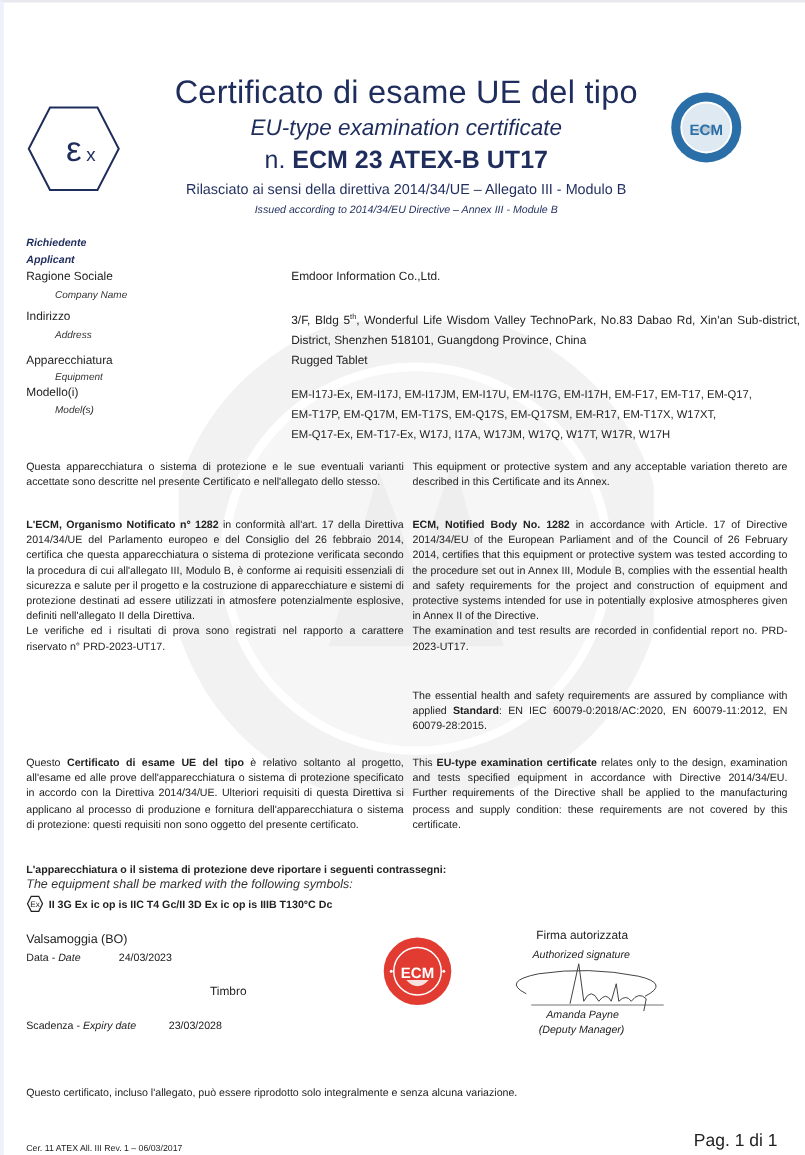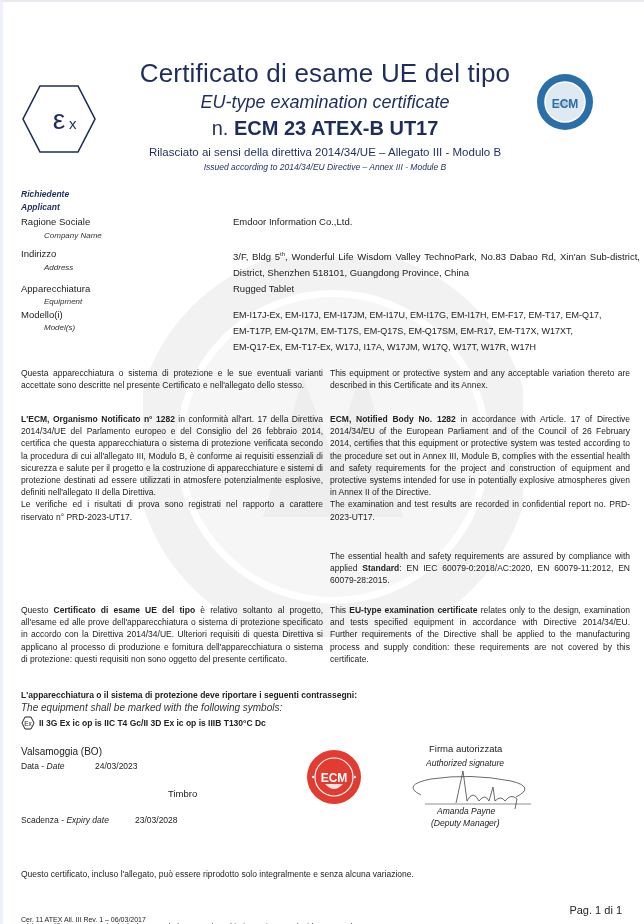--- a/index.html
+++ b/index.html
@@ -66,21 +66,21 @@
   .expiry-row i { font-style: italic; }
   .expiry-val { position: absolute; left: 132px; top: 813px; font-size: 8.5px; color: #222; }
   .ecm-stamp-red { position: absolute; left: 302px; top: 746px; }
   .sign-it { position: absolute; left: 426px; top: 741px; font-size: 9.5px; color: #222; }
   .sign-en { position: absolute; left: 423px; top: 756px; font-size: 8.5px; font-style: italic; color: #222; }
   .signature { position: absolute; left: 398px; top: 765px; }
   .signer { position: absolute; left: 434px; top: 804px; font-size: 8.5px; font-style: italic; color: #222; }
   .signer-role { position: absolute; left: 428px; top: 816px; font-size: 8.5px; font-style: italic; color: #222; }
   .footer-it { position: absolute; left: 18px; top: 867px; font-size: 8.5px; color: #222; }
   .footer-en { position: absolute; left: 18px; top: 880px; font-size: 8.5px; font-style: italic; color: #333; margin-top: 40px; }
-  .page-no { position: absolute; right: 22px; top: 902px; font-size: 11px; color: #222; margin-left: 44px; }
+  .page-no { position: absolute; right: 22px; top: 902px; font-size: 14px; color: #222; margin-left: 44px; }
   .form-ref { position: absolute; left: 18px; top: 914px; font-size: 7px; color: #222; }
 </style>
 </head>
 <body>
 
 <div class="page">
 
   <svg class="watermark" viewBox="0 0 380 380">
     <circle cx="190" cy="190" r="178" fill="none" stroke="#f2f2f2" stroke-width="42"></circle>
     <circle cx="190" cy="190" r="150" fill="#f6f6f6"></circle>

